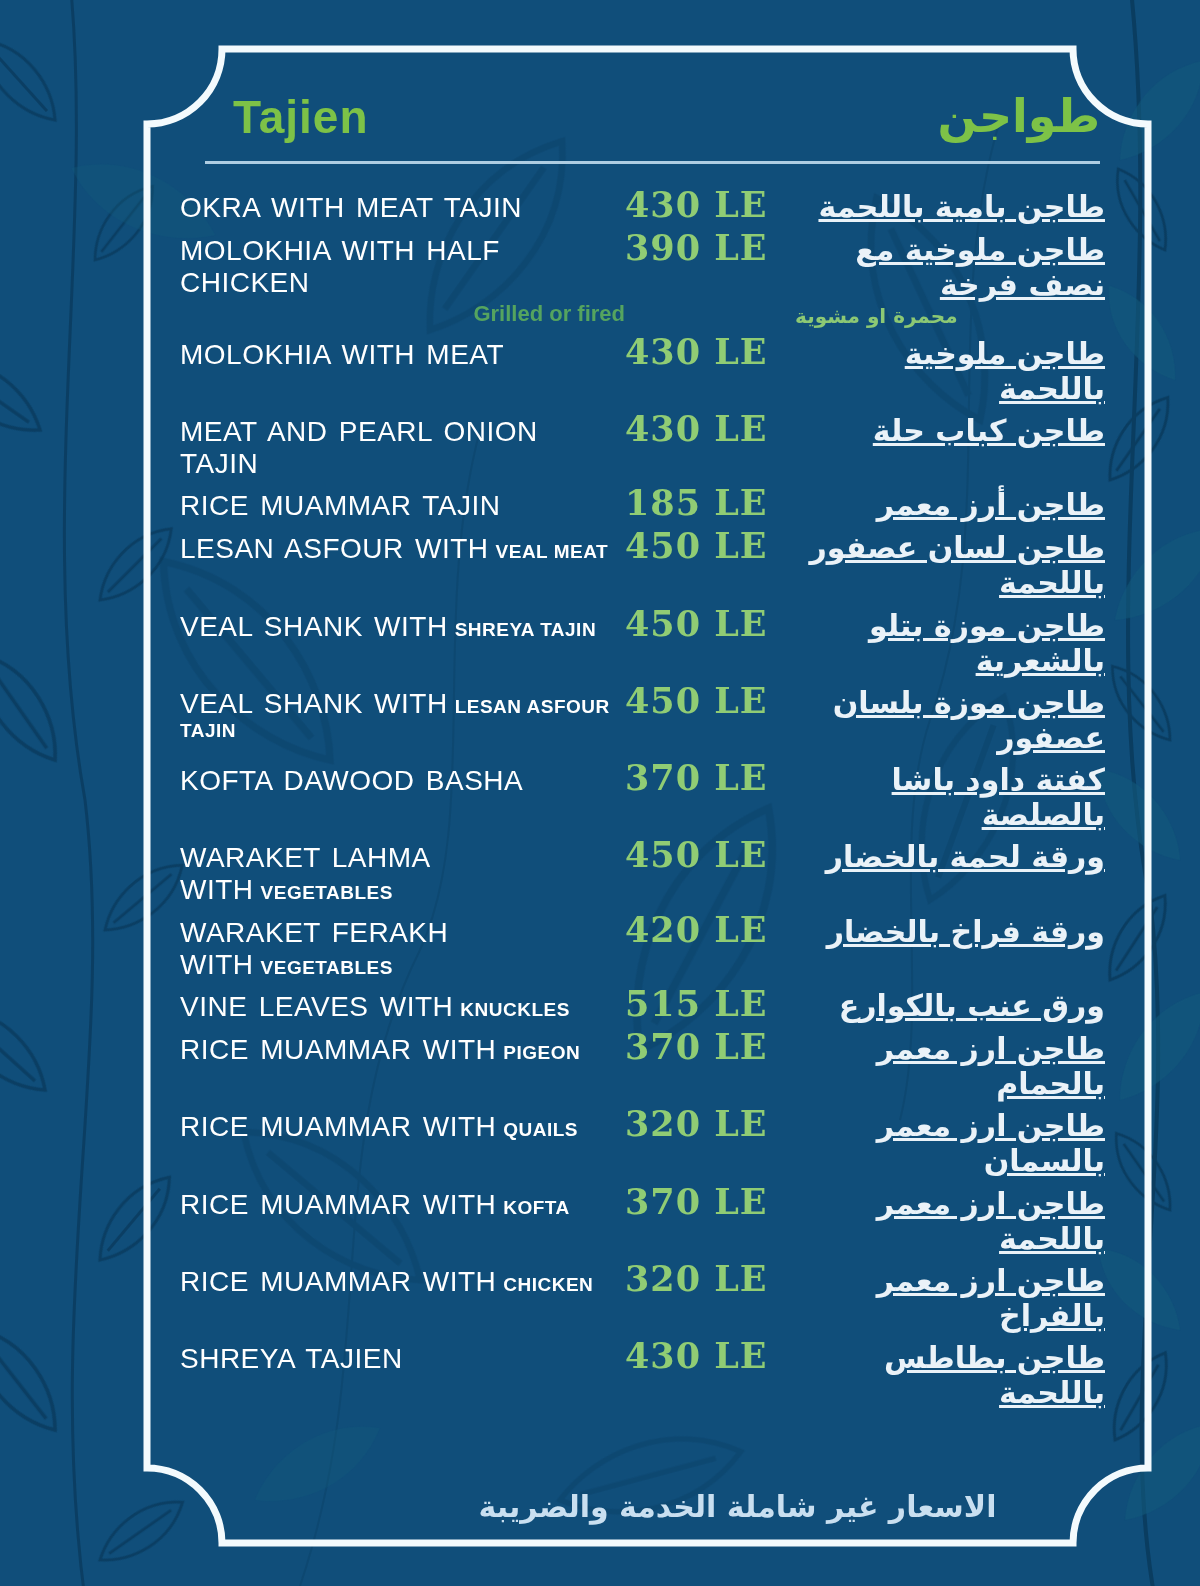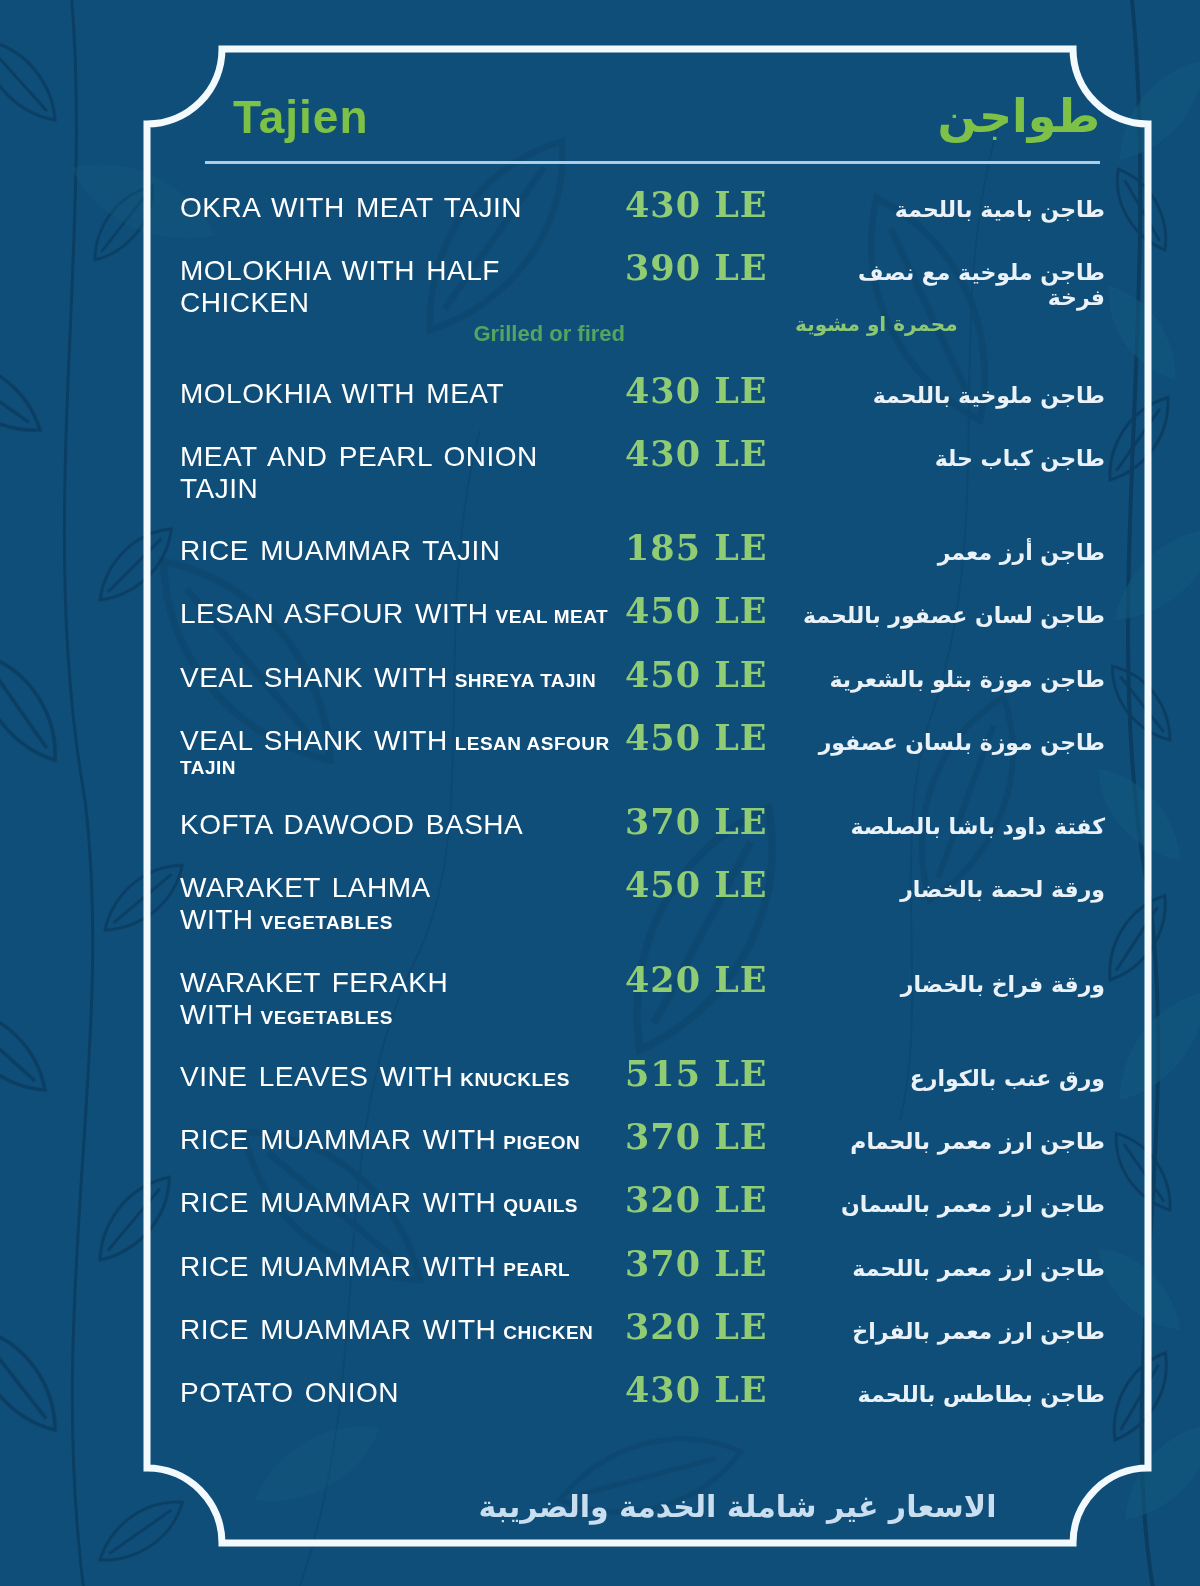--- a/index.html
+++ b/index.html
@@ -30,21 +30,21 @@
   .row { display:grid; grid-template-columns: 445px 170px 1fr; align-items:baseline; }
   .c-en { color:#ffffff; }
   .en-main { font-size:28px; font-weight:normal; letter-spacing:.5px; word-spacing:3px; }
   .en-small { font-size:19px; font-weight:bold; letter-spacing:.5px; margin-left:7px; }
   .en-sub { color: var(--sub-green,#55a45f); font-size:22px; font-weight:bold;
             text-align:right; margin-top:2px; }
   .c-price { color: var(--price-green,#90cc74); font-family:"DejaVu Serif", serif;
              font-size:35px; font-weight:bold; letter-spacing:1px;
              white-space:nowrap; }
   .c-ar { text-align:right; color:#eaf2f8; font-family:"DejaVu Sans", sans-serif; }
-  .ar-main { font-size:22px; font-weight:bold; }
+  .ar-main { font-size:30px; font-weight:bold;text-decoration:underline; }
   .ar-sub { color: var(--arsub-green,#8cc874); font-size:20px; font-weight:bold;
             text-align:left; margin-top:2px; }
 
   .footer { position:absolute; bottom:62px; left:360px; right:85px; text-align:center;
             color: var(--footer-blue,#c9dff0); font-family:"DejaVu Sans", sans-serif;
             font-size:30px; font-weight:bold; }
 </style>
 </head>
 <body style="--bg: #104e7a; --frame: #f3fafd; --underline: #aecde2; --title-green: #7dc247; --price-green: #90cc74; --sub-green: #55a45f; --arsub-green: #8cc874; --footer-blue: #c9dff0;">
 
@@ -285,21 +285,21 @@
     </div>
     <div class="c-price">320 LE</div>
     <div class="c-ar" dir="rtl">
       <div class="ar-main">طاجن ارز معمر بالسمان</div>
 
     </div>
   </div>
 
   <div class="row">
     <div class="c-en">
-      <span class="en-main">RICE MUAMMAR WITH</span><span class="en-small">PEARL</span>
+      <span class="en-main">RICE MUAMMAR WITH</span><span class="en-small">KOFTA</span>
       
     </div>
     <div class="c-price">370 LE</div>
     <div class="c-ar" dir="rtl">
       <div class="ar-main">طاجن ارز معمر باللحمة</div>
 
     </div>
   </div>
 
   <div class="row">
@@ -309,21 +309,21 @@
     </div>
     <div class="c-price">320 LE</div>
     <div class="c-ar" dir="rtl">
       <div class="ar-main">طاجن ارز معمر بالفراخ</div>
 
     </div>
   </div>
 
   <div class="row">
     <div class="c-en">
-      <span class="en-main">POTATO ONION</span>
+      <span class="en-main">SHREYA TAJIEN</span>
       
     </div>
     <div class="c-price">430 LE</div>
     <div class="c-ar" dir="rtl">
       <div class="ar-main">طاجن بطاطس باللحمة</div>
 
     </div>
   </div>
 </main>
 

